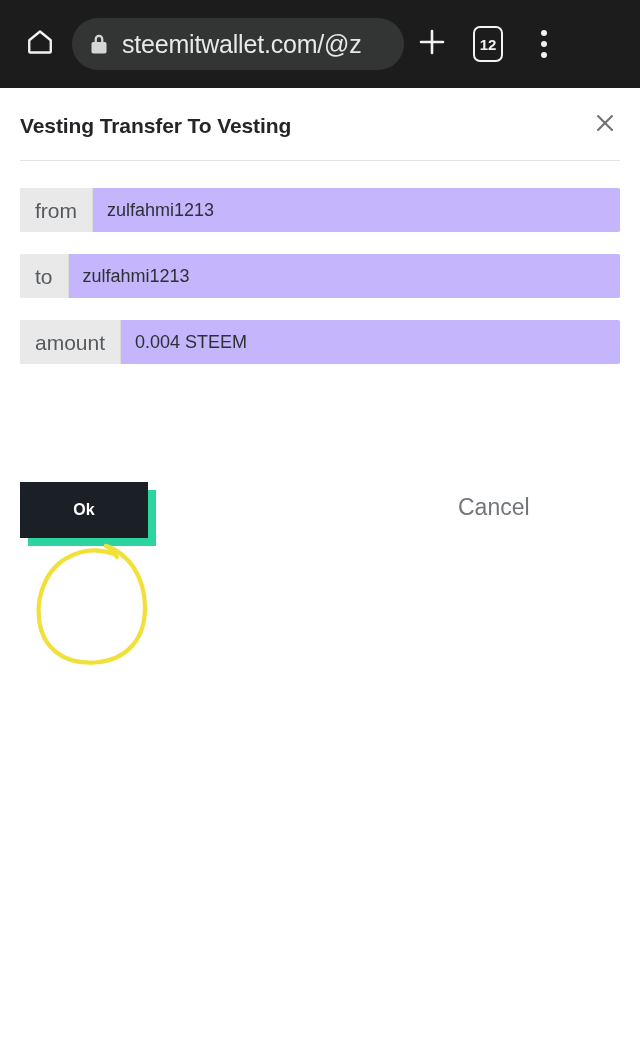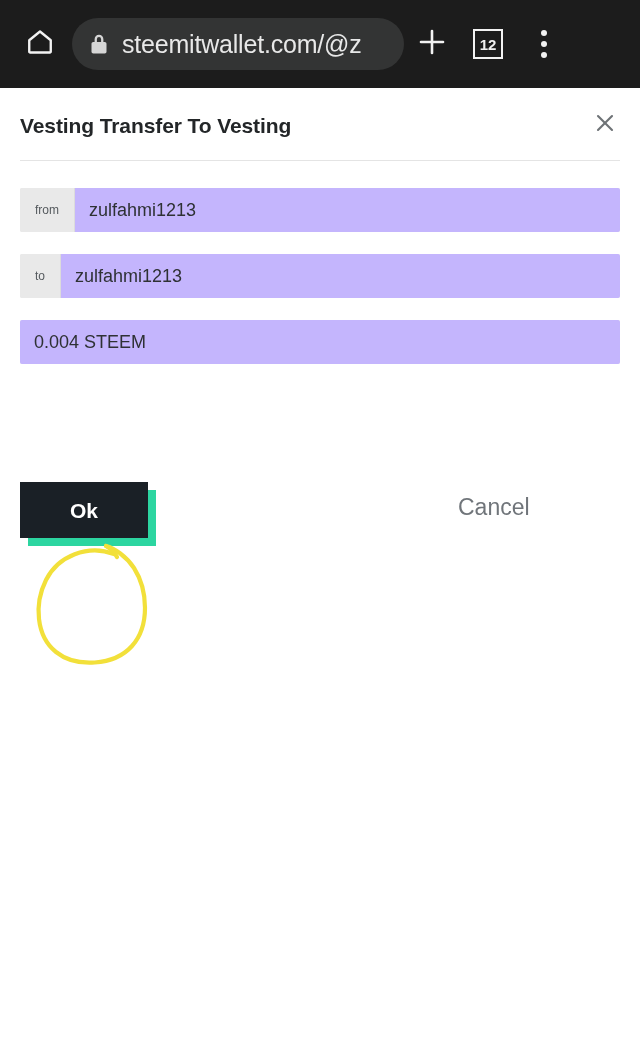--- a/index.html
+++ b/index.html
@@ -69,23 +69,23 @@
   .chrome-action {
     width: 56px;
     height: 56px;
     display: flex;
     align-items: center;
     justify-content: center;
     flex: none;
   }
   .tab-count-box {
     width: 30px;
-    height: 30px;
+    height: 36px;
     border: 2.6px solid #f2f2f2;
-    border-radius: 0;
+    border-radius: 7px;
     display: flex;
     align-items: center;
     justify-content: center;
     box-sizing: border-box;
   }
   .tab-count-text {
     color: #f2f2f2;
     font-size: 15px;
     font-weight: bold;
     line-height: 1;
@@ -161,21 +161,21 @@
     margin-bottom: 22px;
     background: #e7e7e7;
     border-radius: 2px;
     overflow: hidden;
   }
   .row-label {
     flex: none;
     background: #e9e9e9;
     border-right: 1px solid #dcdcdc;
     color: #555a5e;
-    font-size: 12px;
+    font-size: 21px;
     display: flex;
     align-items: center;
     justify-content: center;
     padding: 0 15px;
     box-sizing: border-box;
     line-height: 1;
   }
   .row-value {
     flex: 1 1 auto;
     background: #c4b5fd;
@@ -219,21 +219,21 @@
     top: 0;
     width: 128px;
     height: 56px;
     background: #1a2026;
     display: flex;
     align-items: center;
     justify-content: center;
   }
   .ok-label {
     color: #ffffff;
-    font-size: 21px;
+    font-size: 16px;
     font-weight: bold;
     line-height: 1;
   }
   .cancel-link {
     position: absolute;
     left: 458px;
     top: 26px;
     width: 142px;
     text-align: left;
     color: #70757a;
@@ -321,20 +321,21 @@
       <div class="row-label">from</div>
       <div class="row-value">zulfahmi1213</div>
     </div>
 
     <div class="form-row">
       <div class="row-label">to</div>
       <div class="row-value">zulfahmi1213</div>
     </div>
 
     <div class="form-row">
+      <div class="row-label">amount</div>
       <div class="row-value">0.004 STEEM</div>
     </div>
 
 
   </div>
 
   <div class="actions">
 
     <div class="ok-wrap">
       <div class="ok-shadow"></div>

